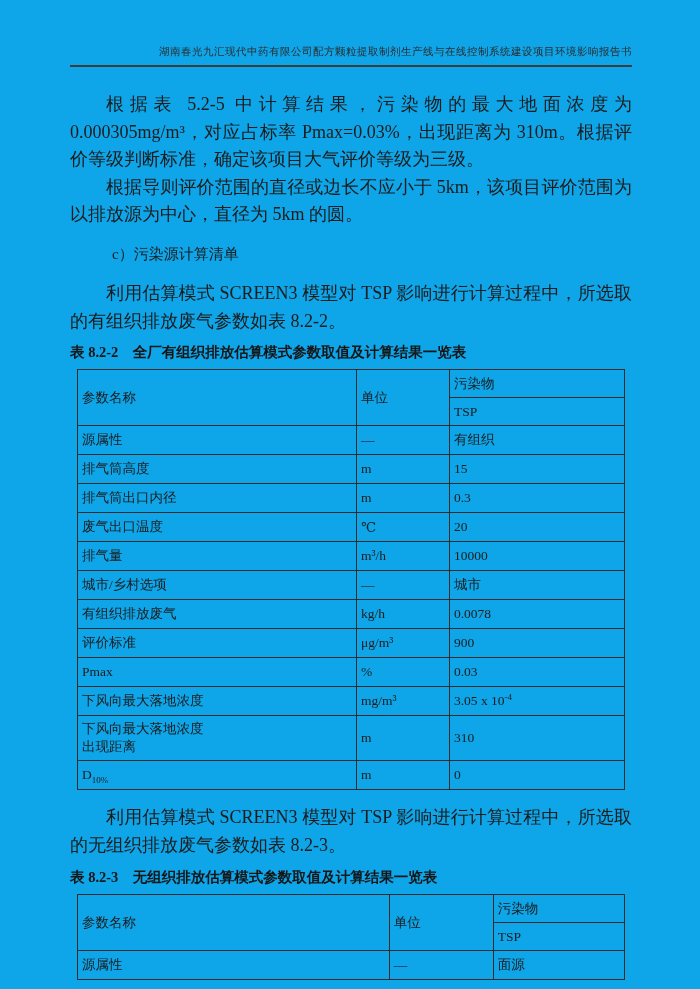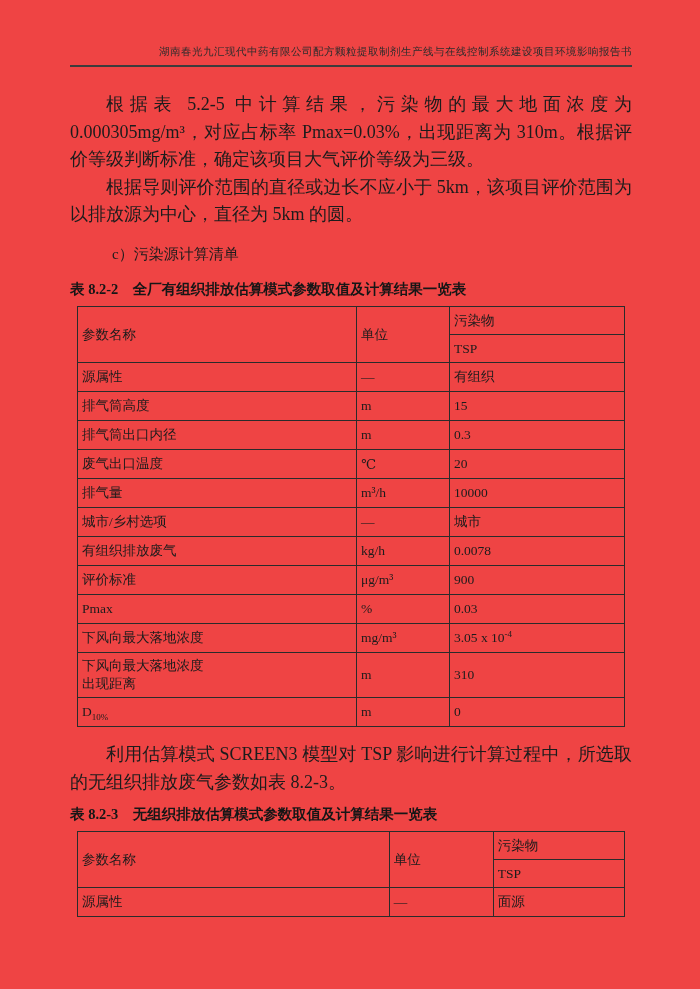--- a/index.html
+++ b/index.html
@@ -3,21 +3,21 @@
 <meta charset="utf-8">
 <style>
   html,body{margin:0;padding:0;}
   body{
     width:700px;height:989px;
     background:#e8e8e8;
     font-family:"Liberation Serif","DejaVu Serif",serif;
   }
   .page{
     width:700px;height:989px;
-    background:#ef4444;
+    background:#0ea5e9;
     color:#1f1f1f;
     box-sizing:border-box;
     padding:0 68px 0 70px;
     overflow:hidden;
   }
   
   .page-header{
     padding-top:45px;
     padding-bottom:6px;
     border-bottom:2px solid #3c3c3c;
@@ -79,20 +79,21 @@
 </head>
 <body>
 
 <div class="page">
 
   <div class="page-header">湖南春光九汇现代中药有限公司配方颗粒提取制剂生产线与在线控制系统建设项目环境影响报告书</div>
 
   <p class="para first">根据表 5.2-5 中计算结果，污染物的最大地面浓度为 0.000305mg/m³，对应占标率 Pmax=0.03%，出现距离为 310m。根据评价等级判断标准，确定该项目大气评价等级为三级。</p>
   <p class="para">根据导则评价范围的直径或边长不应小于 5km，该项目评价范围为以排放源为中心，直径为 5km 的圆。</p>
   <p class="list-line">c）污染源计算清单</p>
+  <p class="para">利用估算模式 SCREEN3 模型对 TSP 影响进行计算过程中，所选取的有组织排放废气参数如表 8.2-2。</p>
 
   <div class="tbl-title">表 8.2-2　全厂有组织排放估算模式参数取值及计算结果一览表</div>
 
   <table class="data">
     <colgroup>
         <col style="width:51%">
         <col style="width:17%">
         <col style="width:32%">
       </colgroup>
     <tbody>

